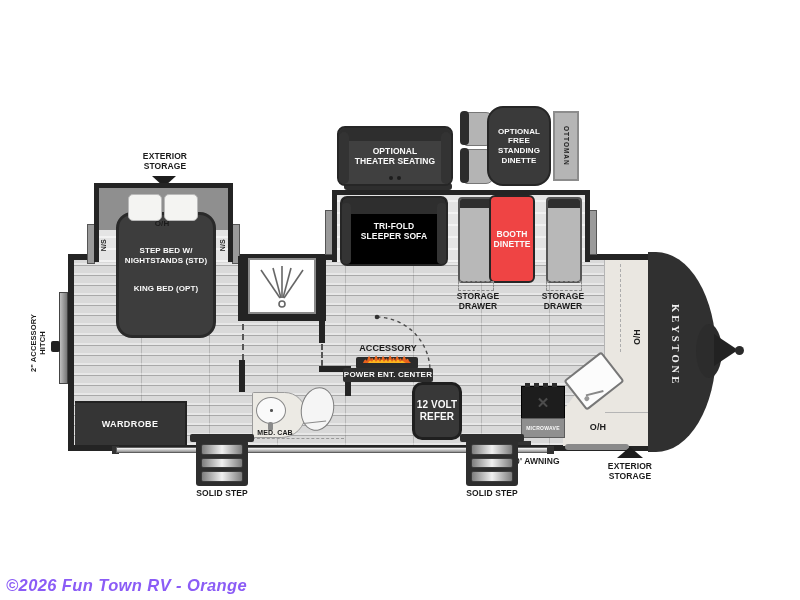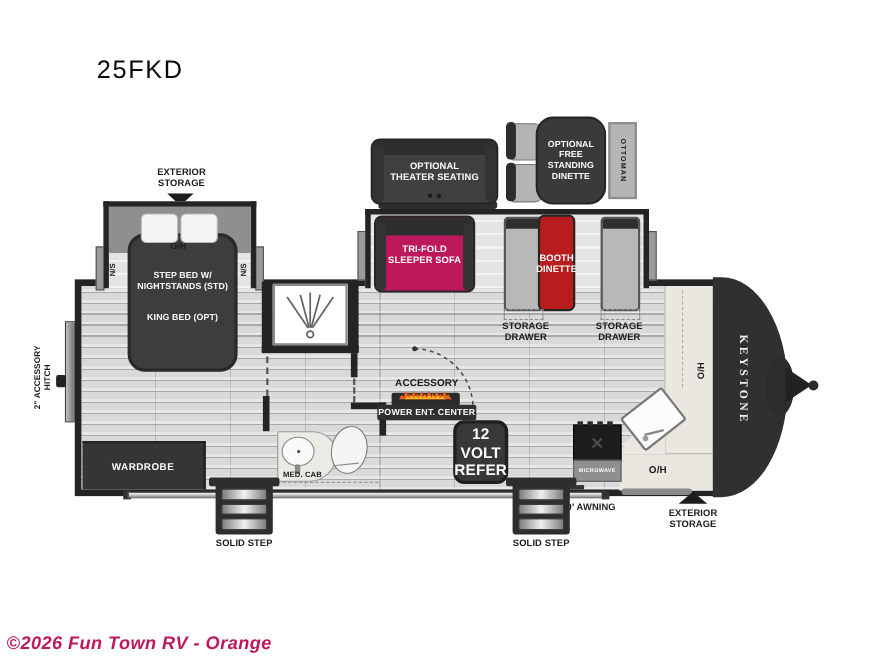--- a/index.html
+++ b/index.html
@@ -20,21 +20,20 @@
   .bench{position:absolute;background:#b8b8b8;border:2px solid #555;border-radius:4px;box-sizing:border-box;}
   .bench .cap{position:absolute;left:0;right:0;top:0;height:9px;background:#2f2f2f;border-radius:2px 2px 0 0;}
   .dashbox{position:absolute;border:1px dashed #8a8a8a;box-sizing:border-box;}
   .vtext{writing-mode:vertical-rl;}
 </style>
 </head>
 <body>
 
 <div class="canvas">
 
-  <div class="abs" style="left:88px;top:50px;font-size:23px;letter-spacing:1.5px;color:#0a0a0a;font-weight:400;">25FKD</div>
 
   <div class="lbl" style="left:125px;top:151px;width:80px;font-size:8.5px;">EXTERIOR
 STORAGE</div>
   <div class="abs" style="left:152px;top:176px;width:0;height:0;border-left:12px solid transparent;border-right:12px solid transparent;border-top:11px solid #1d1d1d;"></div>
 
   <div class="abs" style="left:344px;top:183px;width:108px;height:7px;background:#2e2e2e;border-radius:3px;"></div>
   <div class="furn" style="left:337px;top:126px;width:116px;height:60px;background:#404040;border-radius:8px;">
     <div class="abs" style="left:0;right:0;top:0;height:13px;background:#2e2e2e;border-radius:6px 6px 0 0;"></div>
     <div class="abs" style="left:0;top:4px;bottom:0;width:10px;background:#333;border-radius:5px;"></div>
     <div class="abs" style="right:0;top:4px;bottom:0;width:10px;background:#333;border-radius:5px;"></div>
@@ -107,35 +106,35 @@
   <div class="lbl" style="left:88px;top:241px;width:32px;font-size:7px;transform:rotate(-90deg);">N/S</div>
   <div class="lbl" style="left:207px;top:241px;width:32px;font-size:7px;transform:rotate(-90deg);">N/S</div>
   <div class="lbl w" style="left:118px;top:246px;width:96px;font-size:8px;">STEP BED W/
 NIGHTSTANDS (STD)</div>
   <div class="lbl w" style="left:118px;top:284px;width:96px;font-size:8px;">KING BED (OPT)</div>
 
   <div class="abs" style="left:325px;top:210px;width:8px;height:45px;background:#9a9a9a;border:1px solid #555;box-sizing:border-box;"></div>
   <div class="abs" style="left:589px;top:210px;width:8px;height:45px;background:#9a9a9a;border:1px solid #555;box-sizing:border-box;"></div>
   <div class="abs slidefloor" style="left:332px;top:190px;width:258px;height:72px;border:5px solid #242424;border-bottom:none;box-sizing:border-box;"></div>
 
-  <div class="furn" style="left:340px;top:196px;width:92px;height:70px;background:#be185d;border-radius:7px;">
+  <div class="furn" style="left:340px;top:196px;width:108px;height:70px;background:#000000;border-radius:7px;">
     <div class="abs" style="left:0;right:0;top:0;height:16px;background:#2e2e2e;border-radius:5px 5px 0 0;"></div>
     <div class="abs" style="left:0;top:5px;bottom:0;width:9px;background:#343434;border-radius:4px;"></div>
     <div class="abs" style="right:0;top:5px;bottom:0;width:9px;background:#343434;border-radius:4px;"></div>
     <span class="lbl w" style="position:static;font-size:8.5px;">TRI-FOLD
 SLEEPER SOFA</span>
   </div>
 
   <div class="bench" style="left:458px;top:197px;width:36px;height:86px;">
     <div class="cap"></div>
   </div>
   <div class="bench" style="left:546px;top:197px;width:36px;height:86px;">
     <div class="cap"></div>
   </div>
-  <div class="furn" style="left:489px;top:195px;width:34px;height:88px;background:#b91c1c;border-radius:6px;">
+  <div class="furn" style="left:489px;top:195px;width:46px;height:88px;background:#ef4444;border-radius:6px;">
     <span class="lbl w" style="position:static;font-size:8.5px;">BOOTH
 DINETTE</span>
   </div>
   <div class="dashbox" style="left:458px;top:281px;width:36px;height:10px;"></div>
   <div class="dashbox" style="left:546px;top:281px;width:36px;height:10px;"></div>
   <div class="lbl" style="left:446px;top:291px;width:64px;font-size:8.5px;">STORAGE
 DRAWER</div>
   <div class="lbl" style="left:531px;top:291px;width:64px;font-size:8.5px;">STORAGE
 DRAWER</div>
 
@@ -180,21 +179,21 @@
   <div class="lbl" style="left:352px;top:343px;width:72px;font-size:9px;">ACCESSORY</div>
   <div class="abs" style="left:356px;top:357px;width:62px;height:12px;background:#2b2b2b;border-radius:2px;"></div>
   <svg class="abs" width="52" height="14" viewBox="0 0 52 14" style="left:361px;top:350px;">
     <path d="M2 13 Q4 7 6 11 Q8 2 10 10 Q11 5 13 11 Q15 1 17 10 Q19 5 20 11 Q22 2 24 10 Q26 6 27 11 Q29 1 31 10 Q33 5 34 11 Q36 2 38 10 Q40 6 41 11 Q43 2 45 10 Q47 7 48 11 L50 13 Z" fill="#e8611c"></path>
     <path d="M7 13 Q9 9 11 12 Q13 7 15 12 Q17 8 19 12 Q21 7 23 12 Q25 8 27 12 Q29 7 31 12 Q33 8 35 12 Q37 7 39 12 Q41 9 43 12 L45 13 Z" fill="#fcb51e"></path>
   </svg>
   <div class="abs" style="left:343px;top:368px;width:90px;height:14px;background:#2f2f2f;border-radius:2px;display:flex;align-items:center;justify-content:center;">
     <span class="lbl w" style="position:static;font-size:8px;letter-spacing:.2px;">POWER ENT. CENTER</span>
   </div>
   <div class="furn" style="left:412px;top:382px;width:50px;height:58px;background:#383838;border:3px solid #1f1f1f;border-radius:10px;">
-    <span class="lbl w" style="position:static;font-size:14px;">12 VOLT
+    <span class="lbl w" style="position:static;font-size:10px;">12 VOLT
 REFER</span>
   </div>
 
   <div class="abs" style="left:75px;top:401px;width:112px;height:44px;background:#353535;border-top:2px solid #222;border-right:2px solid #222;box-sizing:border-box;display:flex;align-items:center;justify-content:center;">
     <span class="lbl w" style="position:static;font-size:9px;letter-spacing:.4px;">WARDROBE</span>
   </div>
 
   <div class="abs" style="left:112px;top:446px;width:7px;height:8px;background:#333;"></div>
   <div class="abs" style="left:116px;top:447px;width:434px;height:6px;background:linear-gradient(180deg,#fbfbfb,#8f8f8f);border:1px solid #5f5f5f;box-sizing:border-box;"></div>
   <div class="abs" style="left:547px;top:446px;width:7px;height:8px;background:#333;"></div>
@@ -214,15 +213,15 @@
     <div class="tread"></div>
     <div class="tread"></div>
     <div class="tread"></div>
   </div>
   <div class="lbl" style="left:462px;top:488px;width:60px;font-size:8.5px;">SOLID STEP</div>
 
   <div class="abs" style="left:617px;top:447px;width:0;height:0;border-left:13px solid transparent;border-right:13px solid transparent;border-bottom:11px solid #1d1d1d;"></div>
   <div class="lbl" style="left:597px;top:461px;width:66px;font-size:8.5px;">EXTERIOR
 STORAGE</div>
 
-  <div class="abs" style="left:6px;top:576px;font-size:16.5px;font-weight:700;font-style:italic;color:#be185d;letter-spacing:.4px;">©2026 Fun Town RV - Orange</div>
+  <div class="abs" style="left:6px;top:576px;font-size:16.5px;font-weight:700;font-style:italic;color:#8b5cf6;letter-spacing:.4px;">©2026 Fun Town RV - Orange</div>
 
 </div>
 
 </body></html>

